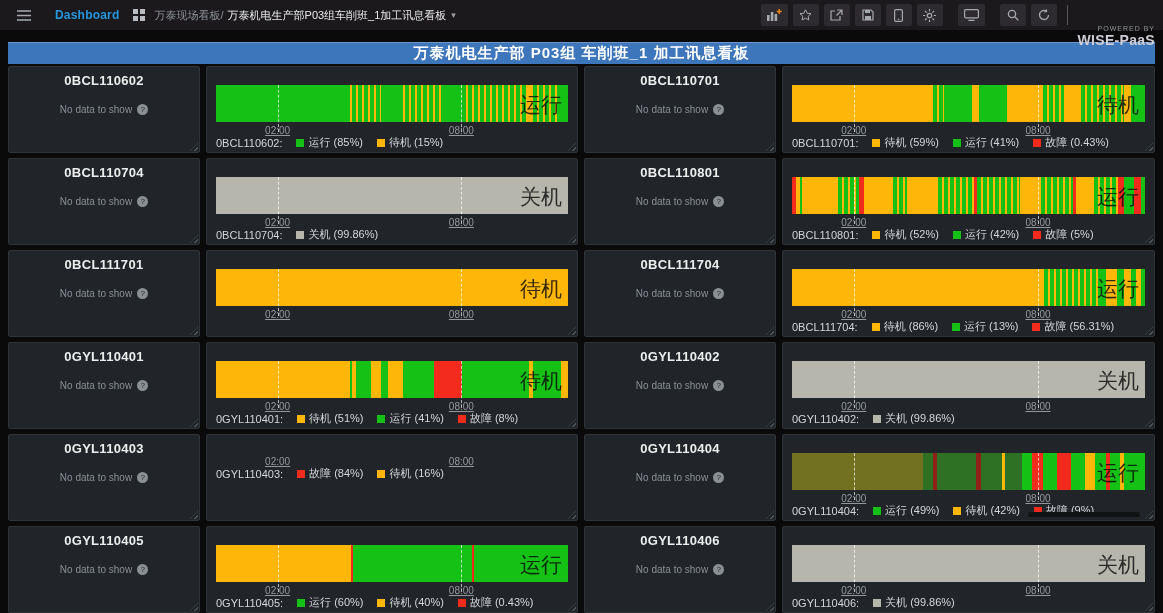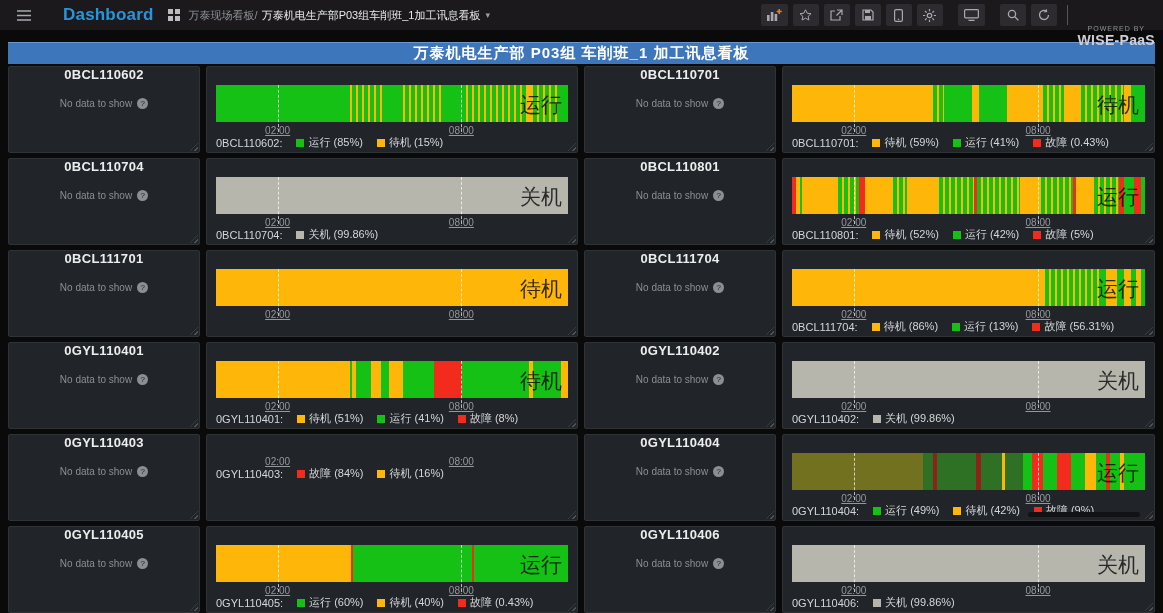--- a/index.html
+++ b/index.html
@@ -6,54 +6,54 @@
   html,body { width:1163px; height:613px; overflow:hidden; background:#0a0a0a;
     font-family:"Liberation Sans","DejaVu Sans",sans-serif; }
 
   
   .navbar { height:30px; background:#1b191c; display:flex; align-items:center;
     justify-content:space-between; padding:0 8px 0 6px; }
   .nav-left, .nav-right { display:flex; align-items:center; }
   .iconbtn { height:22px; min-width:26px; display:flex; align-items:center; justify-content:center;
     background:#2e2b30; border-radius:2px; margin-left:5px; cursor:pointer; padding:0 6px; }
   .iconbtn.plain { background:transparent; }
-  .logo { color:#2596db; font-weight:bold; font-size:17px; letter-spacing:.2px; margin:0 14px 0 26px;text-align:right; }
+  .logo { color:#2596db; font-weight:bold; font-size:12px; letter-spacing:.2px; margin:0 14px 0 18px;text-align:right; }
   .appgrid { display:grid; grid-template-columns:5px 5px; grid-gap:2px; margin-right:9px; }
   .appgrid i { width:5px; height:5px; background:#b9bdc1; display:block; }
   .crumb-root { color:#8d9196; font-size:11px; }
   .crumb-cur { color:#e8e9ea; font-size:11px; margin-left:4px; }
   .caret { color:#9a9ea2; font-size:9px; margin-left:5px; }
   .timebox { display:flex; align-items:center; gap:6px; }
   .timebox .t1 { color:#c9cccf; font-size:11px; }
   .timebox .t2 { color:#ef8217; font-size:11px; }
   .divider { width:1px; height:20px; background:#54565a; margin:0 10px; }
-  .powered { text-align:center; line-height:1.05;margin-top:43px; }
+  .powered { text-align:right; line-height:1.05;margin-top:43px; }
   .powered .p1 { color:#8d9196; font-size:7px; letter-spacing:1px; }
   .powered .p2 { color:#cfcdd6; font-size:14px; font-weight:bold; letter-spacing:.3px; }
   svg.ic { display:block; }
 
   
   .banner { margin:12px 8px 0; height:22px; background:#3e76bb; border-top:1px solid #6b97cc;
     display:flex; align-items:center; justify-content:center; }
   .banner h1 { color:#ffffff; font-size:15px; font-weight:bold; letter-spacing:1px; }
 
   
   .grid { display:grid; grid-template-columns:192px 372px 192px 1fr; gap:5px 6px;
     grid-auto-rows:87px; margin:2px 8px 0; }
   .panel { background:#212529; border:1px solid #2e3338; border-radius:2px; position:relative; }
 
   .label-panel { text-align:center; }
-  .machine-title { color:#eceded; font-size:13px; font-weight:bold; letter-spacing:.3px; }
+  .machine-title { color:#eceded; font-size:13px; font-weight:bold; margin-top:6px; letter-spacing:.3px; }
   .nodata { margin-top:16px; color:#8a8f94; font-size:10px; display:flex;
     align-items:center; justify-content:center; gap:5px; }
   .help { width:11px; height:11px; border-radius:50%; background:#8a8f94; color:#212529;
     font-size:8px; line-height:11px; text-align:center; display:inline-block; cursor:pointer; }
 
   .chart-panel { padding:18px 9px 0; }
-  .barwrap { position:relative; display:flex; height:37px; width:100%;justify-content:flex-end; }
+  .barwrap { position:relative; display:flex; height:37px; width:100%; }
   .seg { height:100%; }
   .gridline { position:absolute; top:0; height:calc(100% + 10px); width:0;
     border-left:1px dashed rgba(255,255,255,.7); }
   .status { position:absolute; right:6px; top:50%; transform:translateY(-50%);
     color:rgba(10,10,10,.82); font-size:21px; line-height:1; z-index:2; white-space:nowrap; }
   .ticks { position:relative; height:13px; }
   .tick { position:absolute; top:3px; transform:translateX(-50%); color:#94989c; font-size:10px;text-decoration:underline; }
   .legend { display:flex; align-items:center; gap:14px; height:15px; }
   .lg-id { color:#d4d6d8; font-size:11px; }
   .lg-item { display:flex; align-items:center; gap:4px; cursor:pointer; }

